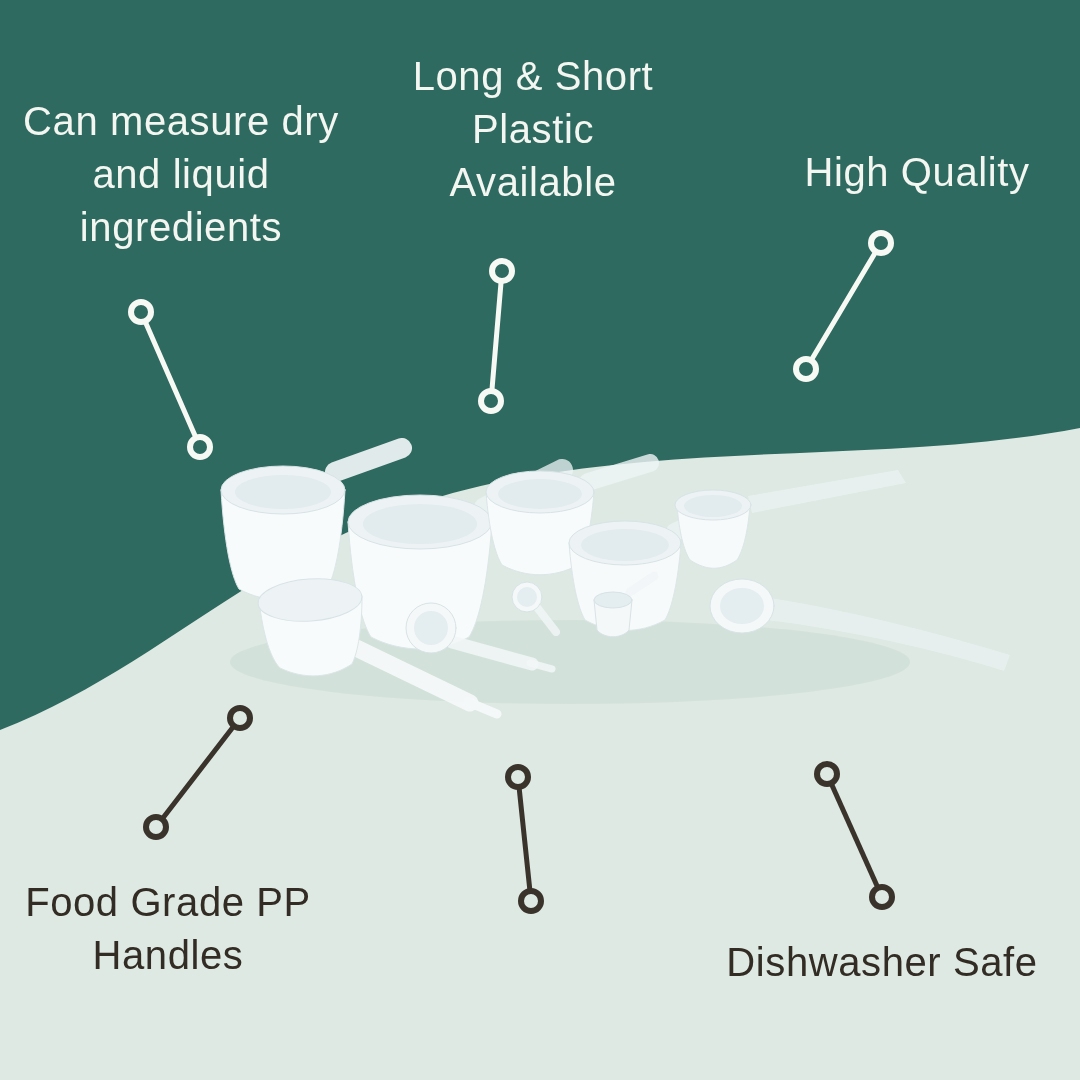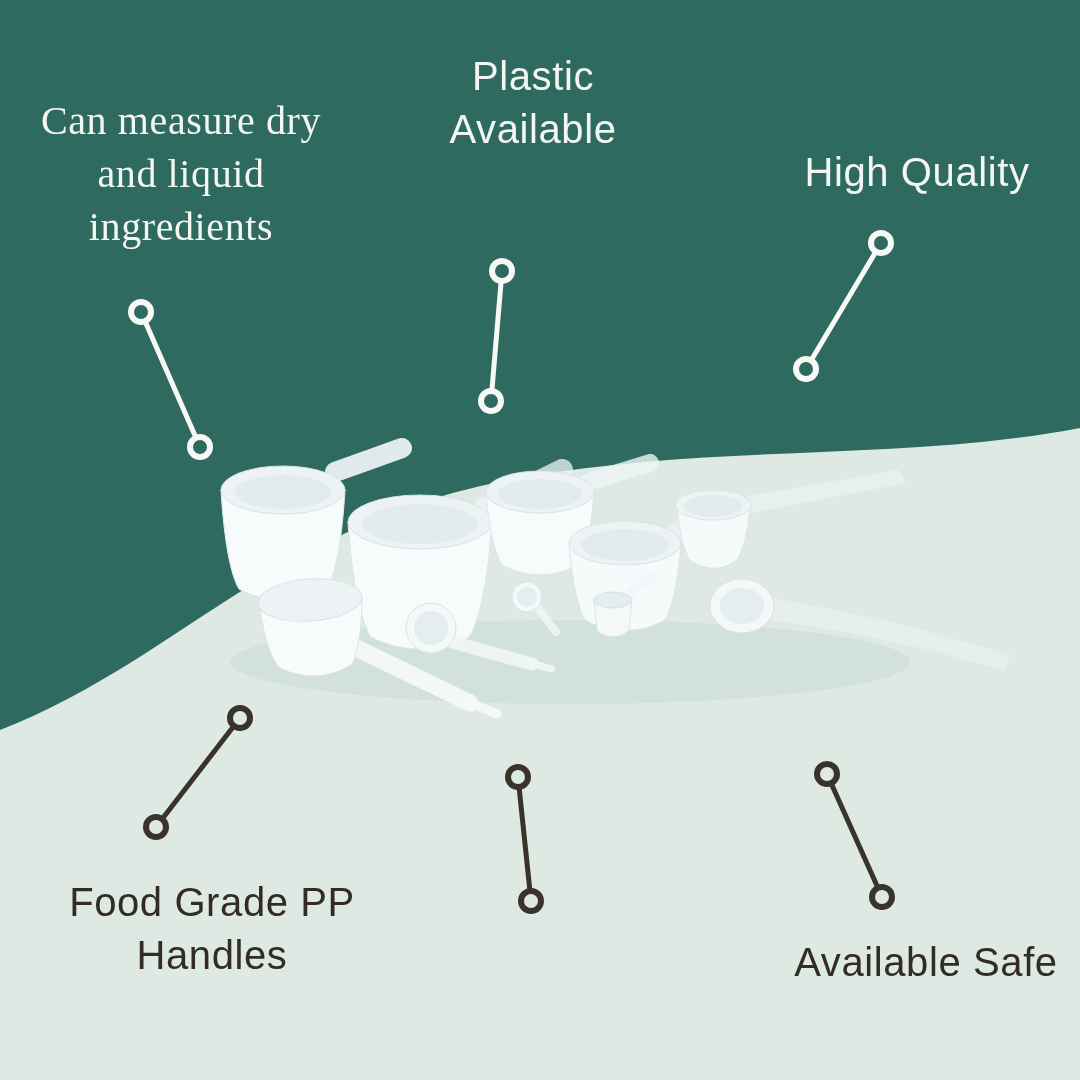--- a/index.html
+++ b/index.html
@@ -24,22 +24,22 @@
   }
   .label{
     position:absolute;
     text-align:center;
     letter-spacing:.6px;
     line-height:1.32;
     font-weight:500;
   }
   .label span{display:block;}
   .label-light{color:var(--light-text);font-size:40px;}
-  .label-dark{color:var(--dark-text);font-size:40px;margin-left:44px;}
-  .lbl-top-left{left:6px;top:95px;width:350px;font-family:Liberation Serif, serif;}
+  .label-dark{color:var(--dark-text);font-size:40px;}
+  .lbl-top-left{left:6px;top:95px;width:350px;}
   .lbl-top-center{left:368px;top:50px;width:330px;}
   .lbl-top-right{left:762px;top:146px;width:310px;}
   .lbl-bottom-left{left:0px;top:876px;width:336px;}
   .lbl-bottom-center{left:318px;top:956px;width:440px;}
   .lbl-bottom-right{left:696px;top:936px;width:372px;}
   .conn-line-light{stroke:var(--connector-light);stroke-width:5;stroke-linecap:round;}
   .conn-line-dark{stroke:var(--connector-dark);stroke-width:5;stroke-linecap:round;}
   .conn-dot-light{stroke:var(--connector-light);stroke-width:6;fill:var(--top-bg);}
   .conn-dot-dark{stroke:var(--connector-dark);stroke-width:6;fill:var(--bottom-bg);}
 </style>
@@ -158,31 +158,32 @@
     </g>
   </svg>
 
   <div class="label label-light lbl-top-left">
     <span>Can measure dry</span>
     <span>and liquid</span>
     <span>ingredients</span>
   </div>
 
   <div class="label label-light lbl-top-center">
+    <span>Long &amp; Short</span>
     <span>Plastic</span>
     <span>Available</span>
   </div>
 
   <div class="label label-light lbl-top-right">
     <span>High Quality</span>
   </div>
 
   <div class="label label-dark lbl-bottom-left">
     <span>Food Grade PP</span>
     <span>Handles</span>
   </div>
 
 
   <div class="label label-dark lbl-bottom-right">
-    <span>Available Safe</span>
+    <span>Dishwasher Safe</span>
   </div>
 
 </div>
 
 </body></html>

